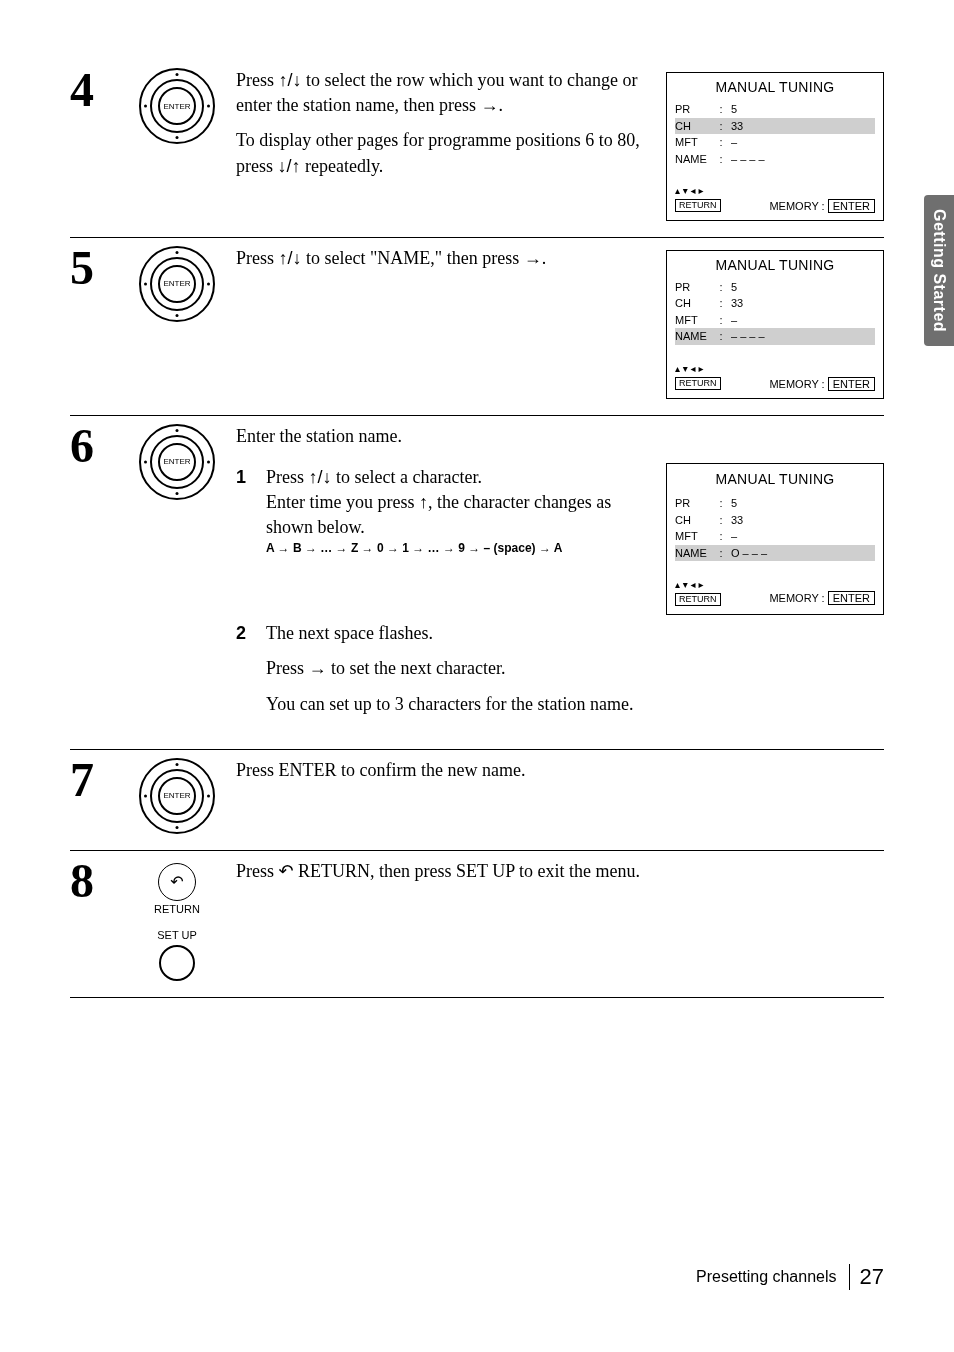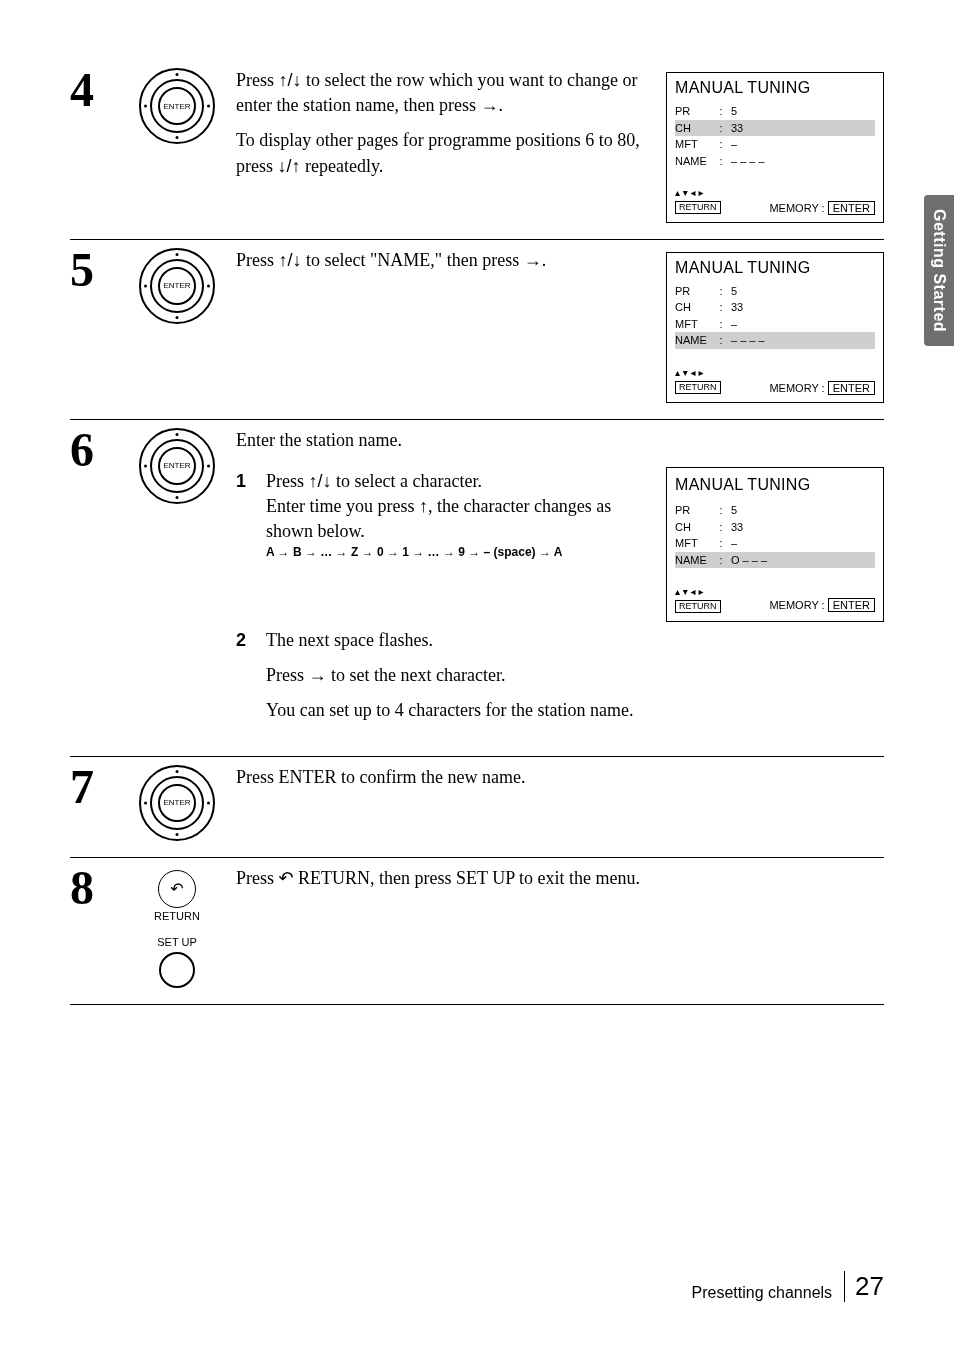--- a/index.html
+++ b/index.html
@@ -9,21 +9,21 @@
   .step:last-of-type{border-bottom:1px solid #000}
   .num{font-family:"Times New Roman",serif;font-weight:bold;font-size:48px;width:48px;flex:0 0 48px;line-height:.9}
   .iconcol{width:90px;flex:0 0 90px;text-align:center;font-family:Helvetica,Arial,sans-serif;font-size:11px}
   .body{flex:1;font-size:18px;line-height:1.4}
   .body p{margin:0 0 10px 0}
   .substep{display:flex;gap:10px;margin:6px 0 6px 0}
   .subnum{font-family:Helvetica,Arial,sans-serif;font-weight:bold;font-size:18px;width:20px;flex:0 0 20px}
   .subbody{flex:1}
   .seq{font-family:Helvetica,Arial,sans-serif;font-weight:bold;font-size:12px}
   .screen{width:200px;flex:0 0 200px;border:1px solid #000;font-family:Helvetica,Arial,sans-serif;font-size:11px;padding:6px 8px 8px 8px;align-self:flex-start;margin-top:4px}
-  .screen .title{text-align:left;font-size:16px;margin-bottom:6px;letter-spacing:.3px}
+  .screen .title{text-align:center;font-size:14px;margin-bottom:6px;letter-spacing:.3px}
   .srow{display:flex;line-height:1.5}
   .srow .k{width:42px}
   .srow .c{width:8px;text-align:center}
   .srow .v{flex:1;padding-left:6px}
   .hl{background:#cfcfcf}
   .screen .ftr{display:flex;justify-content:space-between;align-items:flex-end;margin-top:18px}
   .nav{font-size:10px;line-height:1.2}
   .ret{border:1px solid #000;padding:0 3px;font-size:9px;display:inline-block;margin-top:2px}
   .mem{font-size:11px}
   .mem .enter{border:1px solid #000;padding:0 4px}
@@ -32,22 +32,22 @@
   .enter-btn .cap{position:relative;z-index:1;width:34px;height:34px;border:2px solid #000;border-radius:50%;display:flex;align-items:center;justify-content:center;font-size:8px;font-family:Helvetica,Arial,sans-serif}
   .enter-btn .dot{position:absolute;width:3px;height:3px;background:#000;border-radius:50%}
   .enter-btn .dot.t{top:3px;left:50%;transform:translateX(-50%)}
   .enter-btn .dot.b{bottom:3px;left:50%;transform:translateX(-50%)}
   .enter-btn .dot.l{left:3px;top:50%;transform:translateY(-50%)}
   .enter-btn .dot.r{right:3px;top:50%;transform:translateY(-50%)}
   .ret-btn{width:36px;height:36px;border:1.5px solid #000;border-radius:50%;margin:4px auto 2px;display:flex;align-items:center;justify-content:center;font-size:16px}
   .setup-btn{width:32px;height:32px;border:2px solid #000;border-radius:50%;margin:4px auto 0}
   .lbl{font-size:11px;margin-top:2px}
   .arrow{font-family:Arial,sans-serif}
-  .footer{position:absolute;bottom:50px;right:70px;font-family:Helvetica,Arial,sans-serif;font-size:16px;display:flex;align-items:flex-end;gap:12px}
-  .footer .pn{font-size:26px;border-left:1px solid #000;padding-left:10px}
+  .footer{position:absolute;bottom:62px;right:70px;font-family:Helvetica,Arial,sans-serif;font-size:16px;display:flex;align-items:center;gap:12px}
+  .footer .pn{font-size:22px;border-left:1px solid #000;padding-left:10px}
 </style>
 </head>
 <body>
 
 <div class="page">
 
   <div class="side-tab">Getting Started</div>
 
   <div class="step">
     <div class="num">4</div>
@@ -211,21 +211,21 @@
             </div>
           </div>
         </div>
       </div>
 
       <div class="substep">
         <div class="subnum">2</div>
         <div class="subbody">
           <p>The next space flashes.</p>
           <p><span>Press </span><span class="arrow">→</span><span> to set the next character.</span></p>
-          <p>You can set up to 4 characters for the station name.</p>
+          <p>You can set up to 3 characters for the station name.</p>
         </div>
       </div>
     </div>
   </div>
 
   <div class="step">
     <div class="num">7</div>
     <div class="iconcol">
       <div class="enter-btn">
         <span class="dot t"></span>

